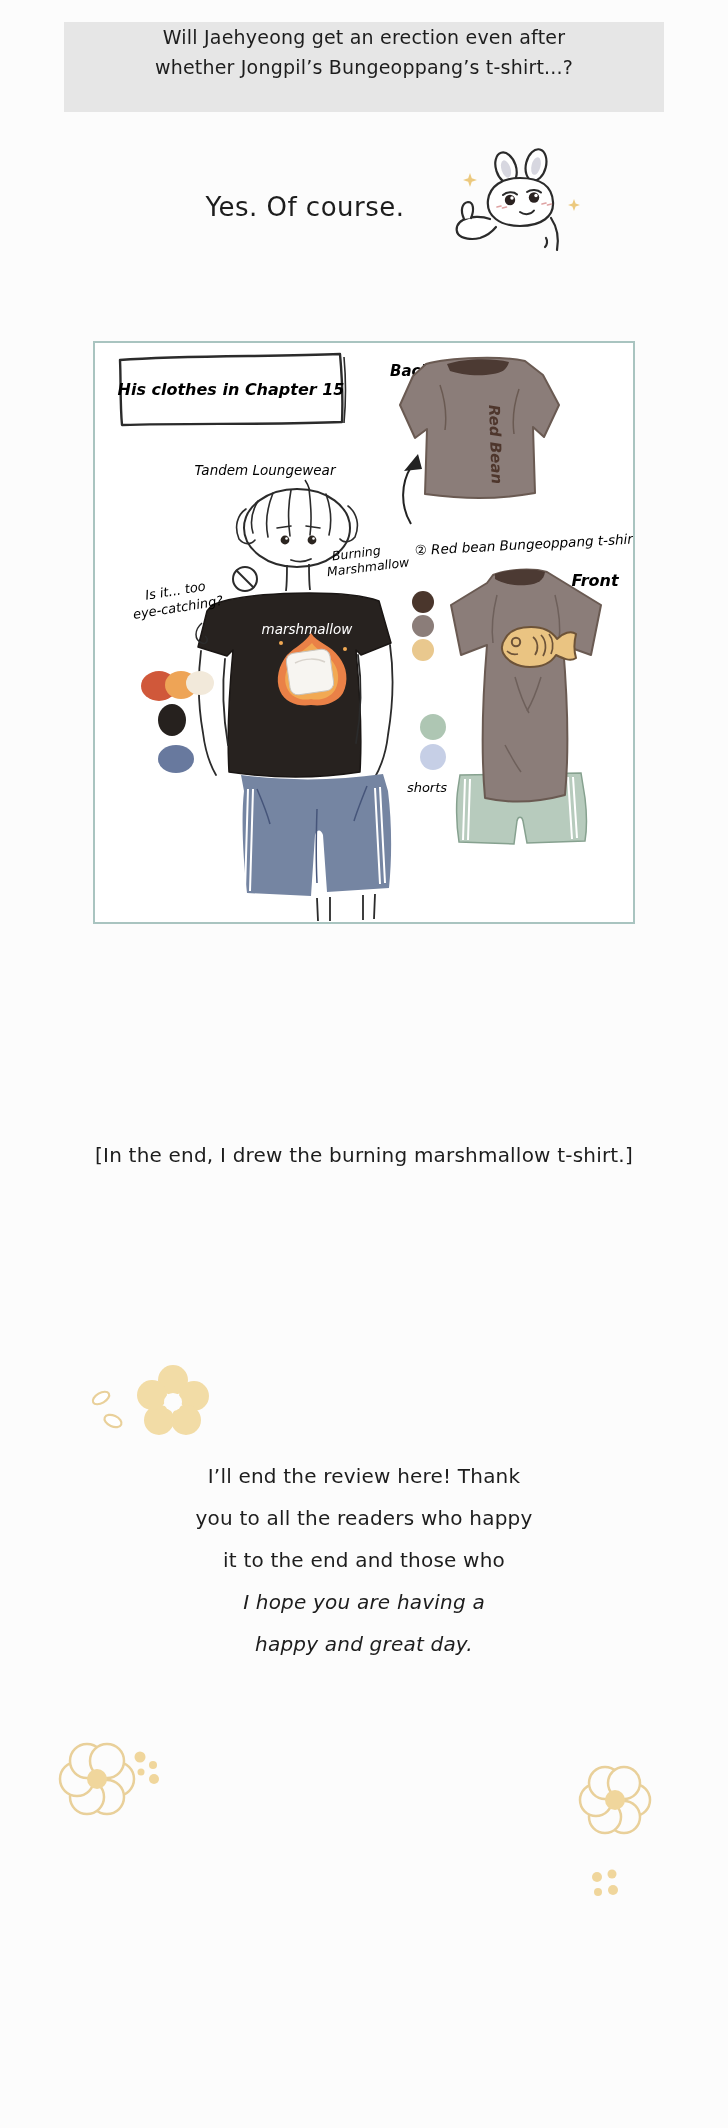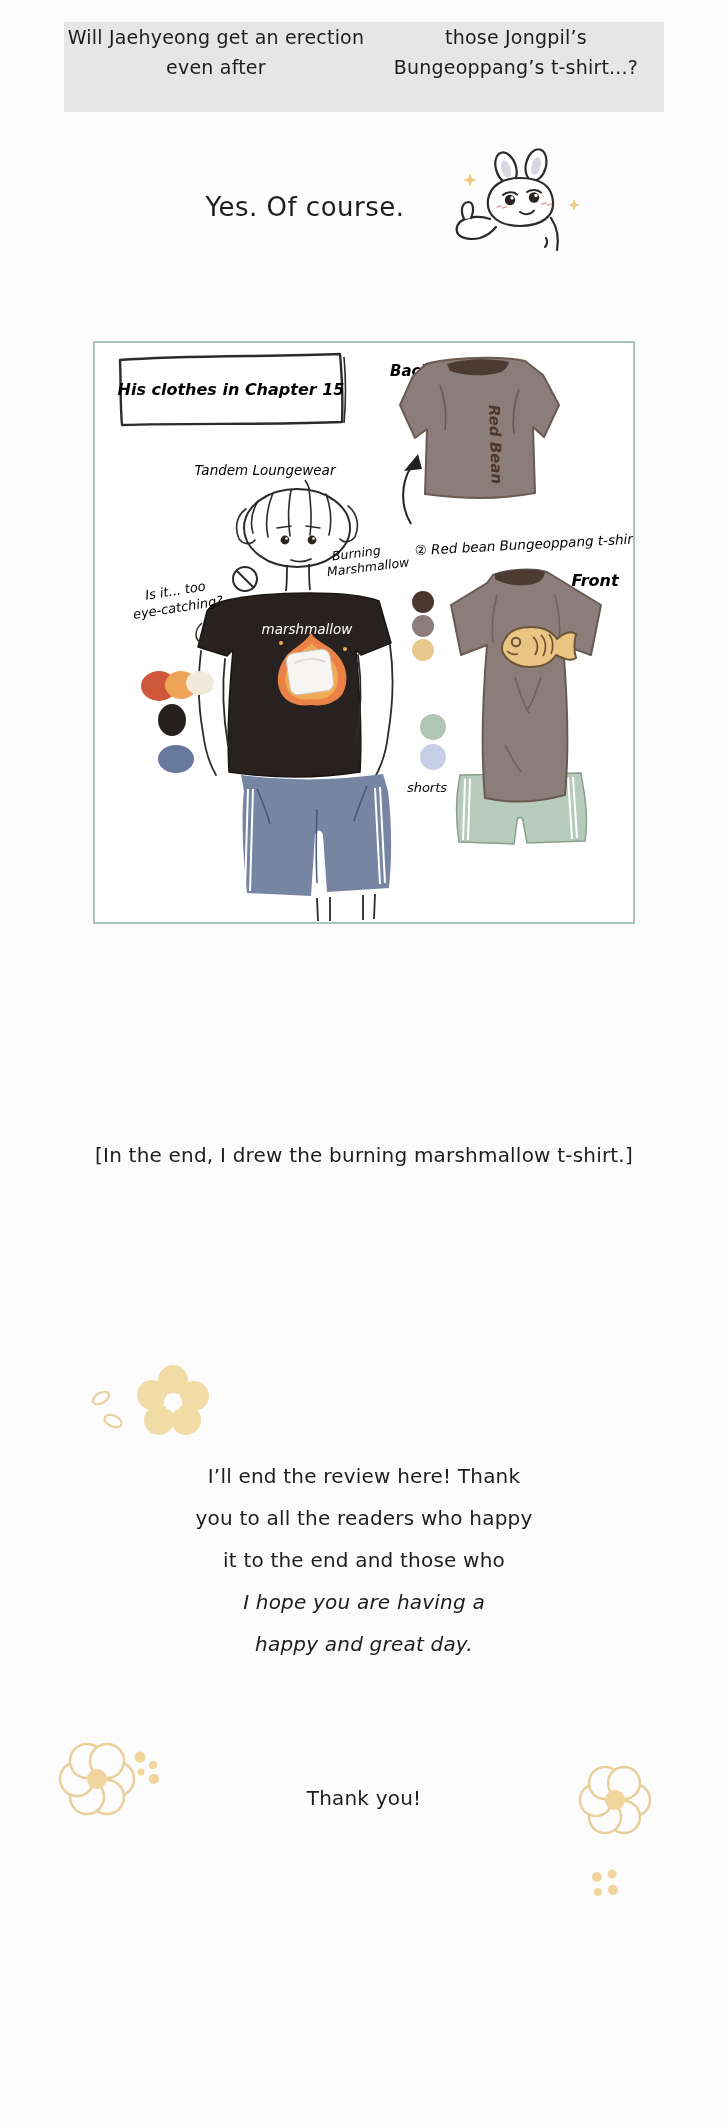--- a/index.html
+++ b/index.html
@@ -3,21 +3,21 @@
 <meta charset="utf-8">
 <style>
   html,body{margin:0;padding:0;background:#ffffff;}
   .page{
     position:relative;width:728px;height:2128px;margin:0 auto;
     background:#fcfcfc;overflow:hidden;
     font-family:"DejaVu Sans",sans-serif;color:#1d1d1d;
   }
   .qbox{
     position:absolute;left:64px;top:22px;width:600px;height:90px;
-    background:#e6e6e6;display:flex;
+    background:#e6e6e6;display:flex;flex-direction:column;
     text-align:center;font-size:19px;line-height:30px;letter-spacing:.2px;
   }
   .answer{
     position:absolute;left:140px;top:192px;width:330px;
     text-align:center;font-size:26px;font-weight:normal;letter-spacing:.5px;
   }
   .bunny{position:absolute;left:450px;top:148px;}
   .panel{
     position:absolute;left:93px;top:341px;width:538px;height:579px;
     border:2px solid #a9c4c0;background:#ffffff;box-sizing:content-box;
@@ -39,21 +39,21 @@
   svg text{font-family:"DejaVu Sans",sans-serif;}
   .hand{font-style:italic;}
 </style>
 </head>
 <body>
 
 <div class="page">
 
   <div class="qbox">
     <div>Will Jaehyeong get an erection even after</div>
-    <div>those Jongpil’s Bungeoppang’s t-shirt...?</div>
+    <div>whether Jongpil’s Bungeoppang’s t-shirt...?</div>
   </div>
 
   <div class="answer">Yes. Of course.</div>
 
   <svg class="bunny" width="135" height="112" viewBox="0 0 135 112">
     <polygon fill="#ecc97e" points="20,25 21.8,30.2 27,32 21.8,33.8 20,39 18.2,33.8 13,32 18.2,30.2"></polygon>
     <polygon fill="#ecc97e" points="124,51 125.6,55.4 130,57 125.6,58.6 124,63 122.4,58.6 118,57 122.4,55.4"></polygon>
     <g>
       <ellipse cx="56" cy="20" rx="10" ry="16" transform="rotate(-18 56 20)" fill="#fff" stroke="#2b2b2b" stroke-width="2.2"></ellipse>
       <ellipse cx="56" cy="21" rx="4.5" ry="9" transform="rotate(-18 56 21)" fill="#d7d7e0"></ellipse>
@@ -279,21 +279,20 @@
     </g>
     <circle cx="52" cy="47" r="10" fill="#f0d69c"></circle>
     <g fill="#f0d69c">
       <circle cx="95" cy="25" r="5.5"></circle>
         <circle cx="108" cy="33" r="4"></circle>
       <circle cx="96" cy="40" r="3.5"></circle>
         <circle cx="109" cy="47" r="5"></circle>
     </g>
   </svg>
 
-  <div class="note" id="note-thanks">Thank you!</div>
 
   <svg class="deco" id="flower-right" width="95" height="155" viewBox="0 0 95 155">
     <g fill="#fcfcfc" stroke="#e9d09a" stroke-width="2.5">
       <circle cx="62" cy="48" r="16"></circle>
         <circle cx="52" cy="65" r="16"></circle>
       <circle cx="33" cy="65" r="16"></circle>
         <circle cx="24" cy="48" r="16"></circle>
       <circle cx="33" cy="31" r="16"></circle>
         <circle cx="52" cy="31" r="16"></circle>
     </g>

